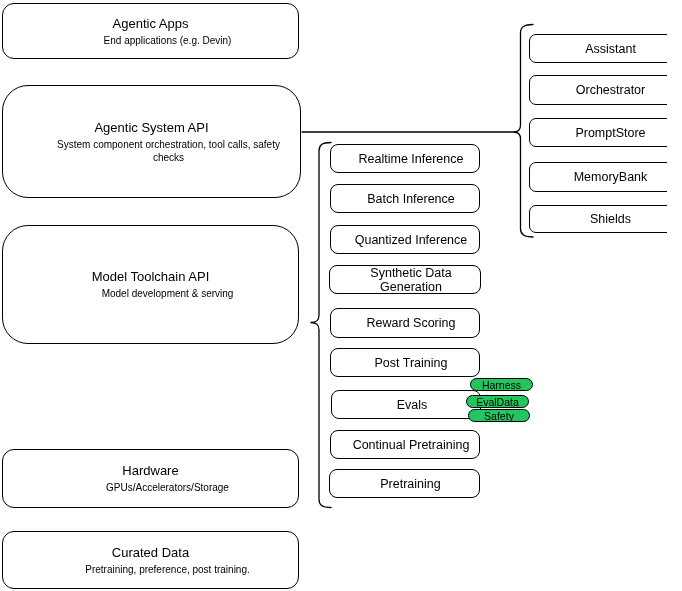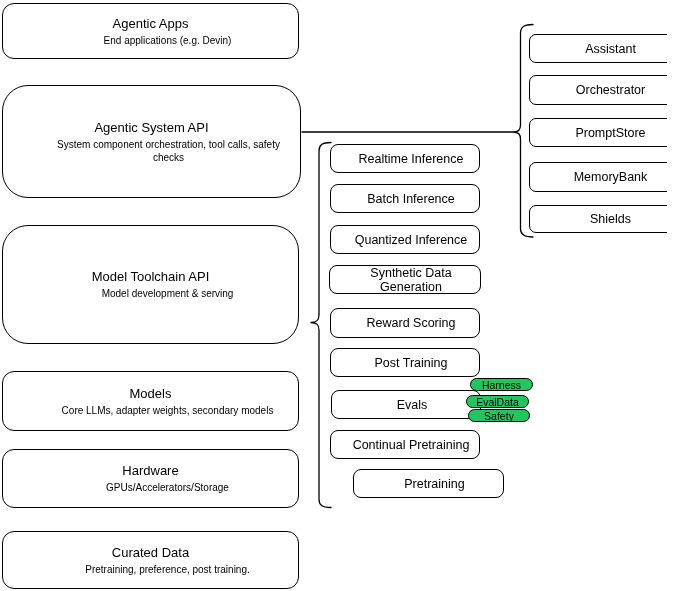--- a/index.html
+++ b/index.html
@@ -72,44 +72,40 @@
   <div class="box lbox big" style="left:2px;top:85px;width:299px;height:113px;">
     <div class="box-title">Agentic System API</div>
     <div class="box-subtitle">System component orchestration, tool calls, safety checks</div>
   </div>
 
   <div class="box lbox big" style="left:2px;top:225px;width:297px;height:119px;">
     <div class="box-title">Model Toolchain API</div>
     <div class="box-subtitle">Model development &amp; serving</div>
   </div>
 
-  <div class="box lbox" style="left:2px;top:371px;width:297px;height:60px;">
-    <div class="box-title">Models</div>
-    <div class="box-subtitle">Core LLMs, adapter weights, secondary models</div>
-  </div>
 
   <div class="box lbox" style="left:2px;top:449px;width:297px;height:59px;">
     <div class="box-title">Hardware</div>
     <div class="box-subtitle">GPUs/Accelerators/Storage</div>
   </div>
 
   <div class="box lbox" style="left:2px;top:531px;width:297px;height:58px;">
     <div class="box-title">Curated Data</div>
     <div class="box-subtitle">Pretraining, preference, post training.</div>
   </div>
 
   <div class="box mbox" style="left:330px;top:144px;width:150px;height:29px;">Realtime Inference</div>
   <div class="box mbox" style="left:330px;top:184px;width:150px;height:29px;">Batch Inference</div>
   <div class="box mbox" style="left:330px;top:225px;width:150px;height:29px;">Quantized Inference</div>
   <div class="box mbox" style="left:329px;top:265px;width:152px;height:29px;">Synthetic Data Generation</div>
   <div class="box mbox" style="left:330px;top:308px;width:150px;height:30px;">Reward Scoring</div>
   <div class="box mbox" style="left:330px;top:348px;width:150px;height:29px;">Post Training</div>
   <div class="box mbox" style="left:331px;top:390px;width:150px;height:29px;">Evals</div>
   <div class="box mbox" style="left:330px;top:430px;width:150px;height:29px;">Continual Pretraining</div>
-  <div class="box mbox" style="left:329px;top:469px;width:151px;height:29px;margin-left:24px;">Pretraining</div>
+  <div class="box mbox" style="left:329px;top:469px;width:151px;height:29px;">Pretraining</div>
 
   <div class="pill" style="left:470px;top:378px;width:63px;height:13px;">Harness</div>
   <div class="pill" style="left:466px;top:395px;width:63px;height:13px;">EvalData</div>
   <div class="pill" style="left:468px;top:409px;width:62px;height:13px;">Safety</div>
 
   <div class="box rbox" style="left:529px;top:34px;width:151px;height:29px;">Assistant</div>
   <div class="box rbox" style="left:529px;top:75px;width:151px;height:30px;">Orchestrator</div>
   <div class="box rbox" style="left:529px;top:118px;width:151px;height:29px;">PromptStore</div>
   <div class="box rbox" style="left:529px;top:162px;width:151px;height:30px;">MemoryBank</div>
   <div class="box rbox" style="left:529px;top:205px;width:151px;height:28px;">Shields</div>

